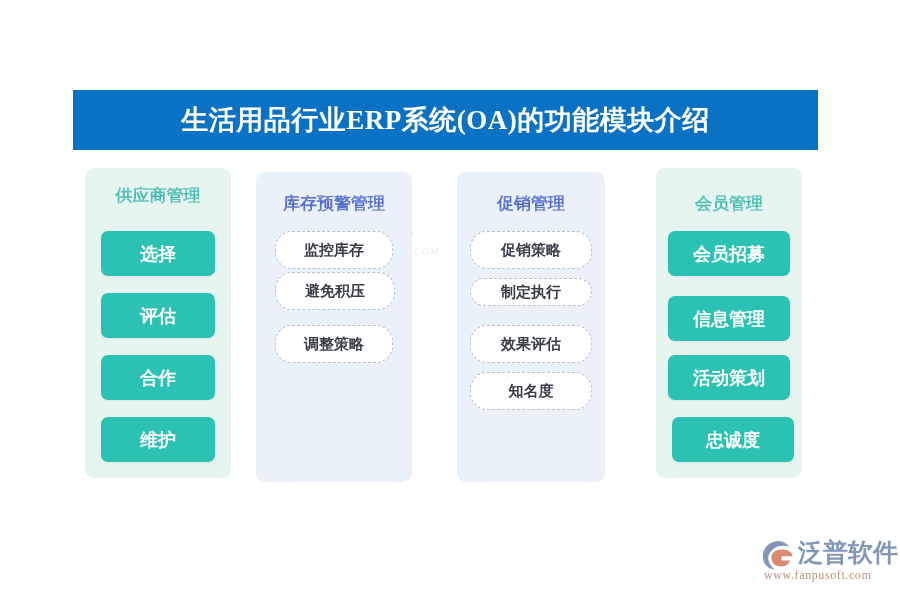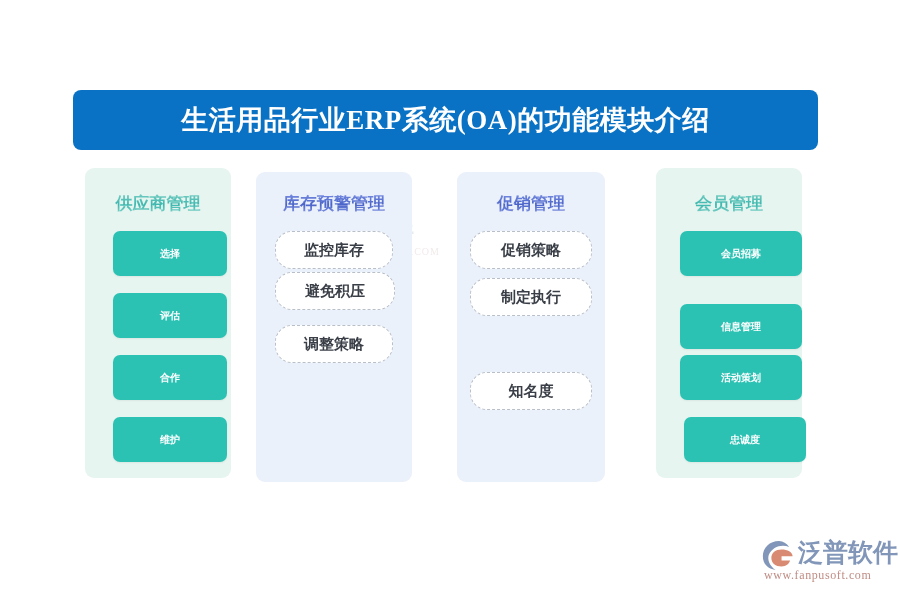--- a/index.html
+++ b/index.html
@@ -20,21 +20,21 @@
   }
 
   
   #title-banner {
     position: absolute;
     left: 73px;
     top: 90px;
     width: 745px;
     height: 60px;
     background: #0a72c4;
-    border-radius: 8px;
+    border-radius: 0;
     display: flex;
     align-items: center;
     justify-content: center;
   }
   #title-text {
     color: #ffffff;
     font-size: 27px;
     font-weight: bold;
     letter-spacing: 0.5px;
     font-family: "Liberation Serif", "DejaVu Serif", serif;
@@ -116,24 +116,23 @@
     display: flex;
     align-items: center;
     justify-content: center;
     font-family: "Liberation Serif", "DejaVu Serif", serif;
     white-space: nowrap;
   }
   .item.solid {
     background: #2bc2b4;
     border-radius: 7px;
     color: #ffffff;
-    font-size: 10px;
+    font-size: 18px;
     font-weight: bold;
     box-shadow: 0 1px 2px rgba(0,0,0,0.06);
-    margin-left: 12px;
   }
   .item.dashed {
     background: #ffffff;
     border: 1px dashed #b9bfc9;
     border-radius: 17px;
     color: #3a3f47;
     font-size: 15px;
     font-weight: bold;
   }
 
@@ -182,45 +181,46 @@
   <div id="watermark">
     <svg class="wm-mark" viewBox="0 0 40 36">
       <path d="M20 2 C9 2 1 10 1 20 C1 28 7 34 15 34 C9 30 6 24 8 18 C11 9 22 5 31 8 C28 4 24 2 20 2 Z" fill="#8fa3c4"></path>
       <path d="M22 12 C16 12 12 16 12 21 C12 26 16 30 22 30 C26 30 30 27 31 23 L22 23 L22 19 L35 19 C35 15 29 12 22 12 Z" fill="#d98f7a"></path>
     </svg>
     <div class="wm-name">泛普软件</div>
     <div class="wm-url">WWW.FANPUSOFT.COM</div>
   </div>
 
   <div class="column mint" style="left:85px; top:168px; width:146px; height:310px;">
-    <div class="col-title teal" style="top:24px;">供应商管理</div>
+    <div class="col-title teal" style="top:16px;">供应商管理</div>
     <div class="item solid" style="left:16px; top:63px; width:114px; height:45px;">选择</div>
     <div class="item solid" style="left:16px; top:125px; width:114px; height:45px;">评估</div>
     <div class="item solid" style="left:16px; top:187px; width:114px; height:45px;">合作</div>
     <div class="item solid" style="left:16px; top:249px; width:114px; height:45px;">维护</div>
   </div>
 
   <div class="column blue" style="left:256px; top:172px; width:156px; height:310px;">
     <div class="col-title indigo" style="top:20px;">库存预警管理</div>
     <div class="item dashed" style="left:19px; top:59px; width:118px; height:38px;">监控库存</div>
     <div class="item dashed" style="left:19px; top:100px; width:120px; height:38px;">避免积压</div>
     <div class="item dashed" style="left:19px; top:153px; width:118px; height:38px;">调整策略</div>
   </div>
 
   <div class="column blue" style="left:457px; top:172px; width:148px; height:310px;">
     <div class="col-title indigo" style="top:20px;">促销管理</div>
     <div class="item dashed" style="left:13px; top:59px; width:122px; height:38px;">促销策略</div>
-    <div class="item dashed" style="left:13px; top:106px; width:122px; height:38px;">制定执行</div>
+    <div class="item dashed" style="left:13px; top:106px; width:122px; height:28px;">制定执行</div>
+    <div class="item dashed" style="left:13px; top:153px; width:122px; height:38px;">效果评估</div>
     <div class="item dashed" style="left:13px; top:200px; width:122px; height:38px;text-align:center;">知名度</div>
   </div>
 
   <div class="column mint" style="left:656px; top:168px; width:146px; height:310px;padding-left:16px;">
     <div class="col-title teal" style="top:24px;">会员管理</div>
     <div class="item solid" style="left:12px; top:63px; width:122px; height:45px;">会员招募</div>
-    <div class="item solid" style="left:12px; top:136px; width:122px; height:45px;">信息管理</div>
+    <div class="item solid" style="left:12px; top:128px; width:122px; height:45px;">信息管理</div>
     <div class="item solid" style="left:12px; top:187px; width:122px; height:45px;">活动策划</div>
     <div class="item solid" style="left:16px; top:249px; width:122px; height:45px;">忠诚度</div>
   </div>
 
   <div id="logo">
     <svg class="logo-mark" viewBox="0 0 40 36">
       <path d="M20 1 C9 1 1 9 1 19 C1 28 7 34 16 35 C9 30 6 23 8 17 C12 8 23 4 32 8 C29 4 25 1 20 1 Z" fill="#8196b8"></path>
       <path d="M23 11 C16 11 11 15 11 21 C11 27 16 31 23 31 C28 31 32 28 33 24 L23 24 L23 19 L36 19 C36 14 30 11 23 11 Z" fill="#d98a72"></path>
     </svg>
     <div class="logo-name">泛普软件</div>

